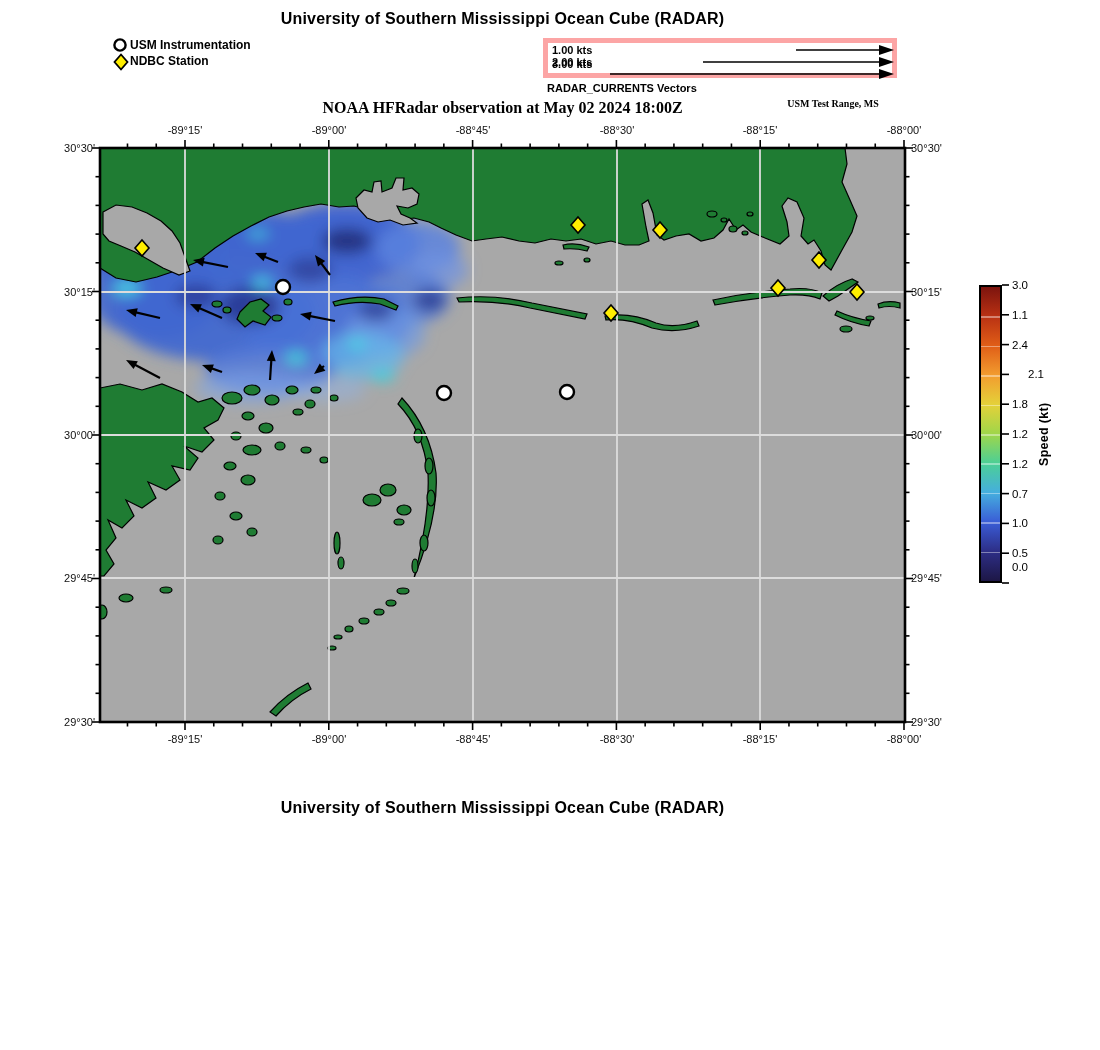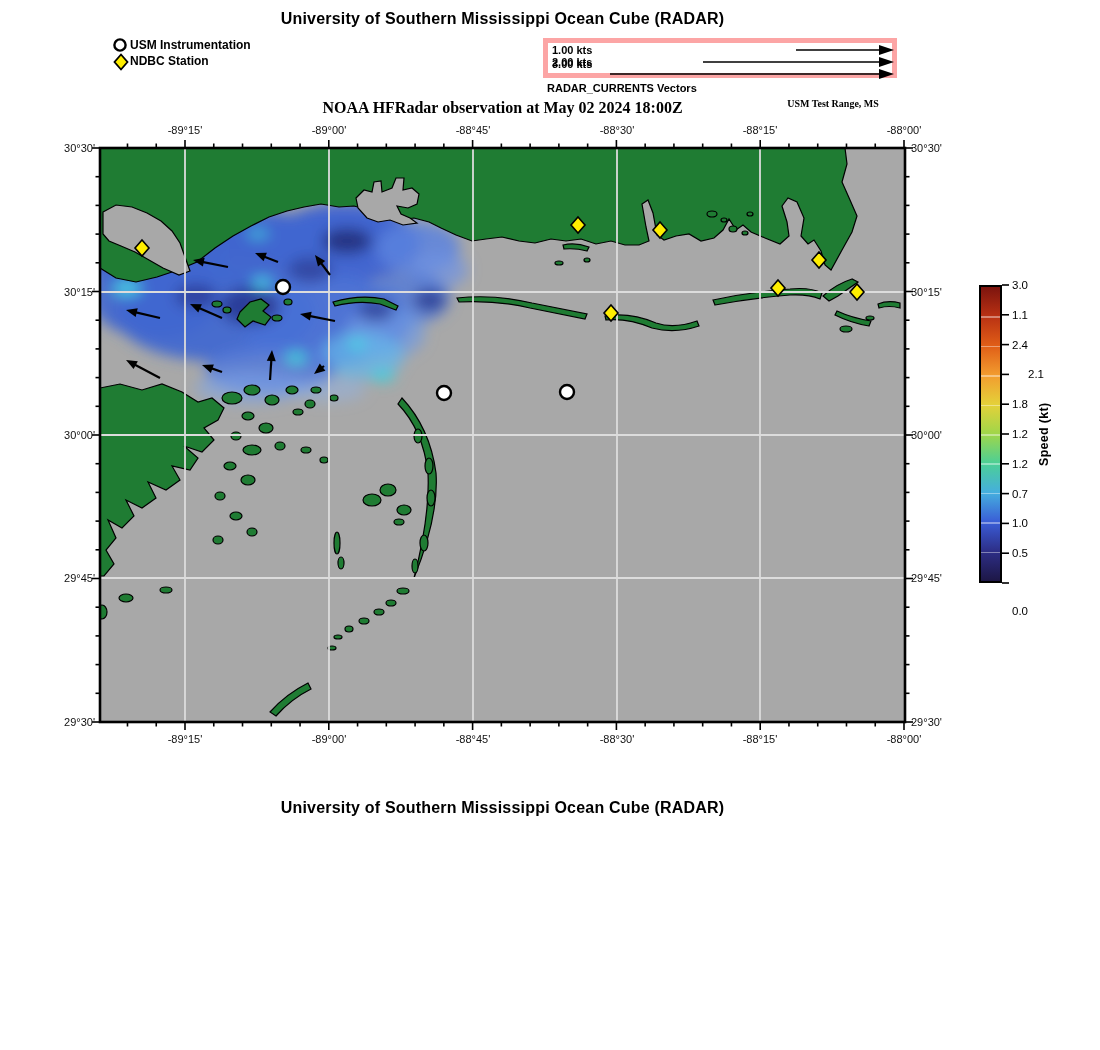--- a/index.html
+++ b/index.html
@@ -405,14 +405,14 @@
     <div class="cb-tick-label" style="left: 1012px; top: 285px;">3.0</div>
     <div class="cb-tick-label" style="left: 1012px; top: 314.8px;">1.1</div>
     <div class="cb-tick-label" style="left: 1012px; top: 344.6px;">2.4</div>
     <div class="cb-tick-label" style="left: 1012px; top: 374.4px; margin-left: 16px;">2.1</div>
     <div class="cb-tick-label" style="left: 1012px; top: 404.2px;">1.8</div>
     <div class="cb-tick-label" style="left: 1012px; top: 434px;">1.2</div>
     <div class="cb-tick-label" style="left: 1012px; top: 463.8px;">1.2</div>
     <div class="cb-tick-label" style="left: 1012px; top: 493.6px;">0.7</div>
     <div class="cb-tick-label" style="left: 1012px; top: 523.4px;">1.0</div>
     <div class="cb-tick-label" style="left: 1012px; top: 553.2px;">0.5</div>
-    <div class="cb-tick-label" style="left: 1012px; top: 611px;">0.0</div>
+    <div class="cb-tick-label" style="left: 1012px; top: 567px;">0.0</div>
   </div>
 
 </body></html>

